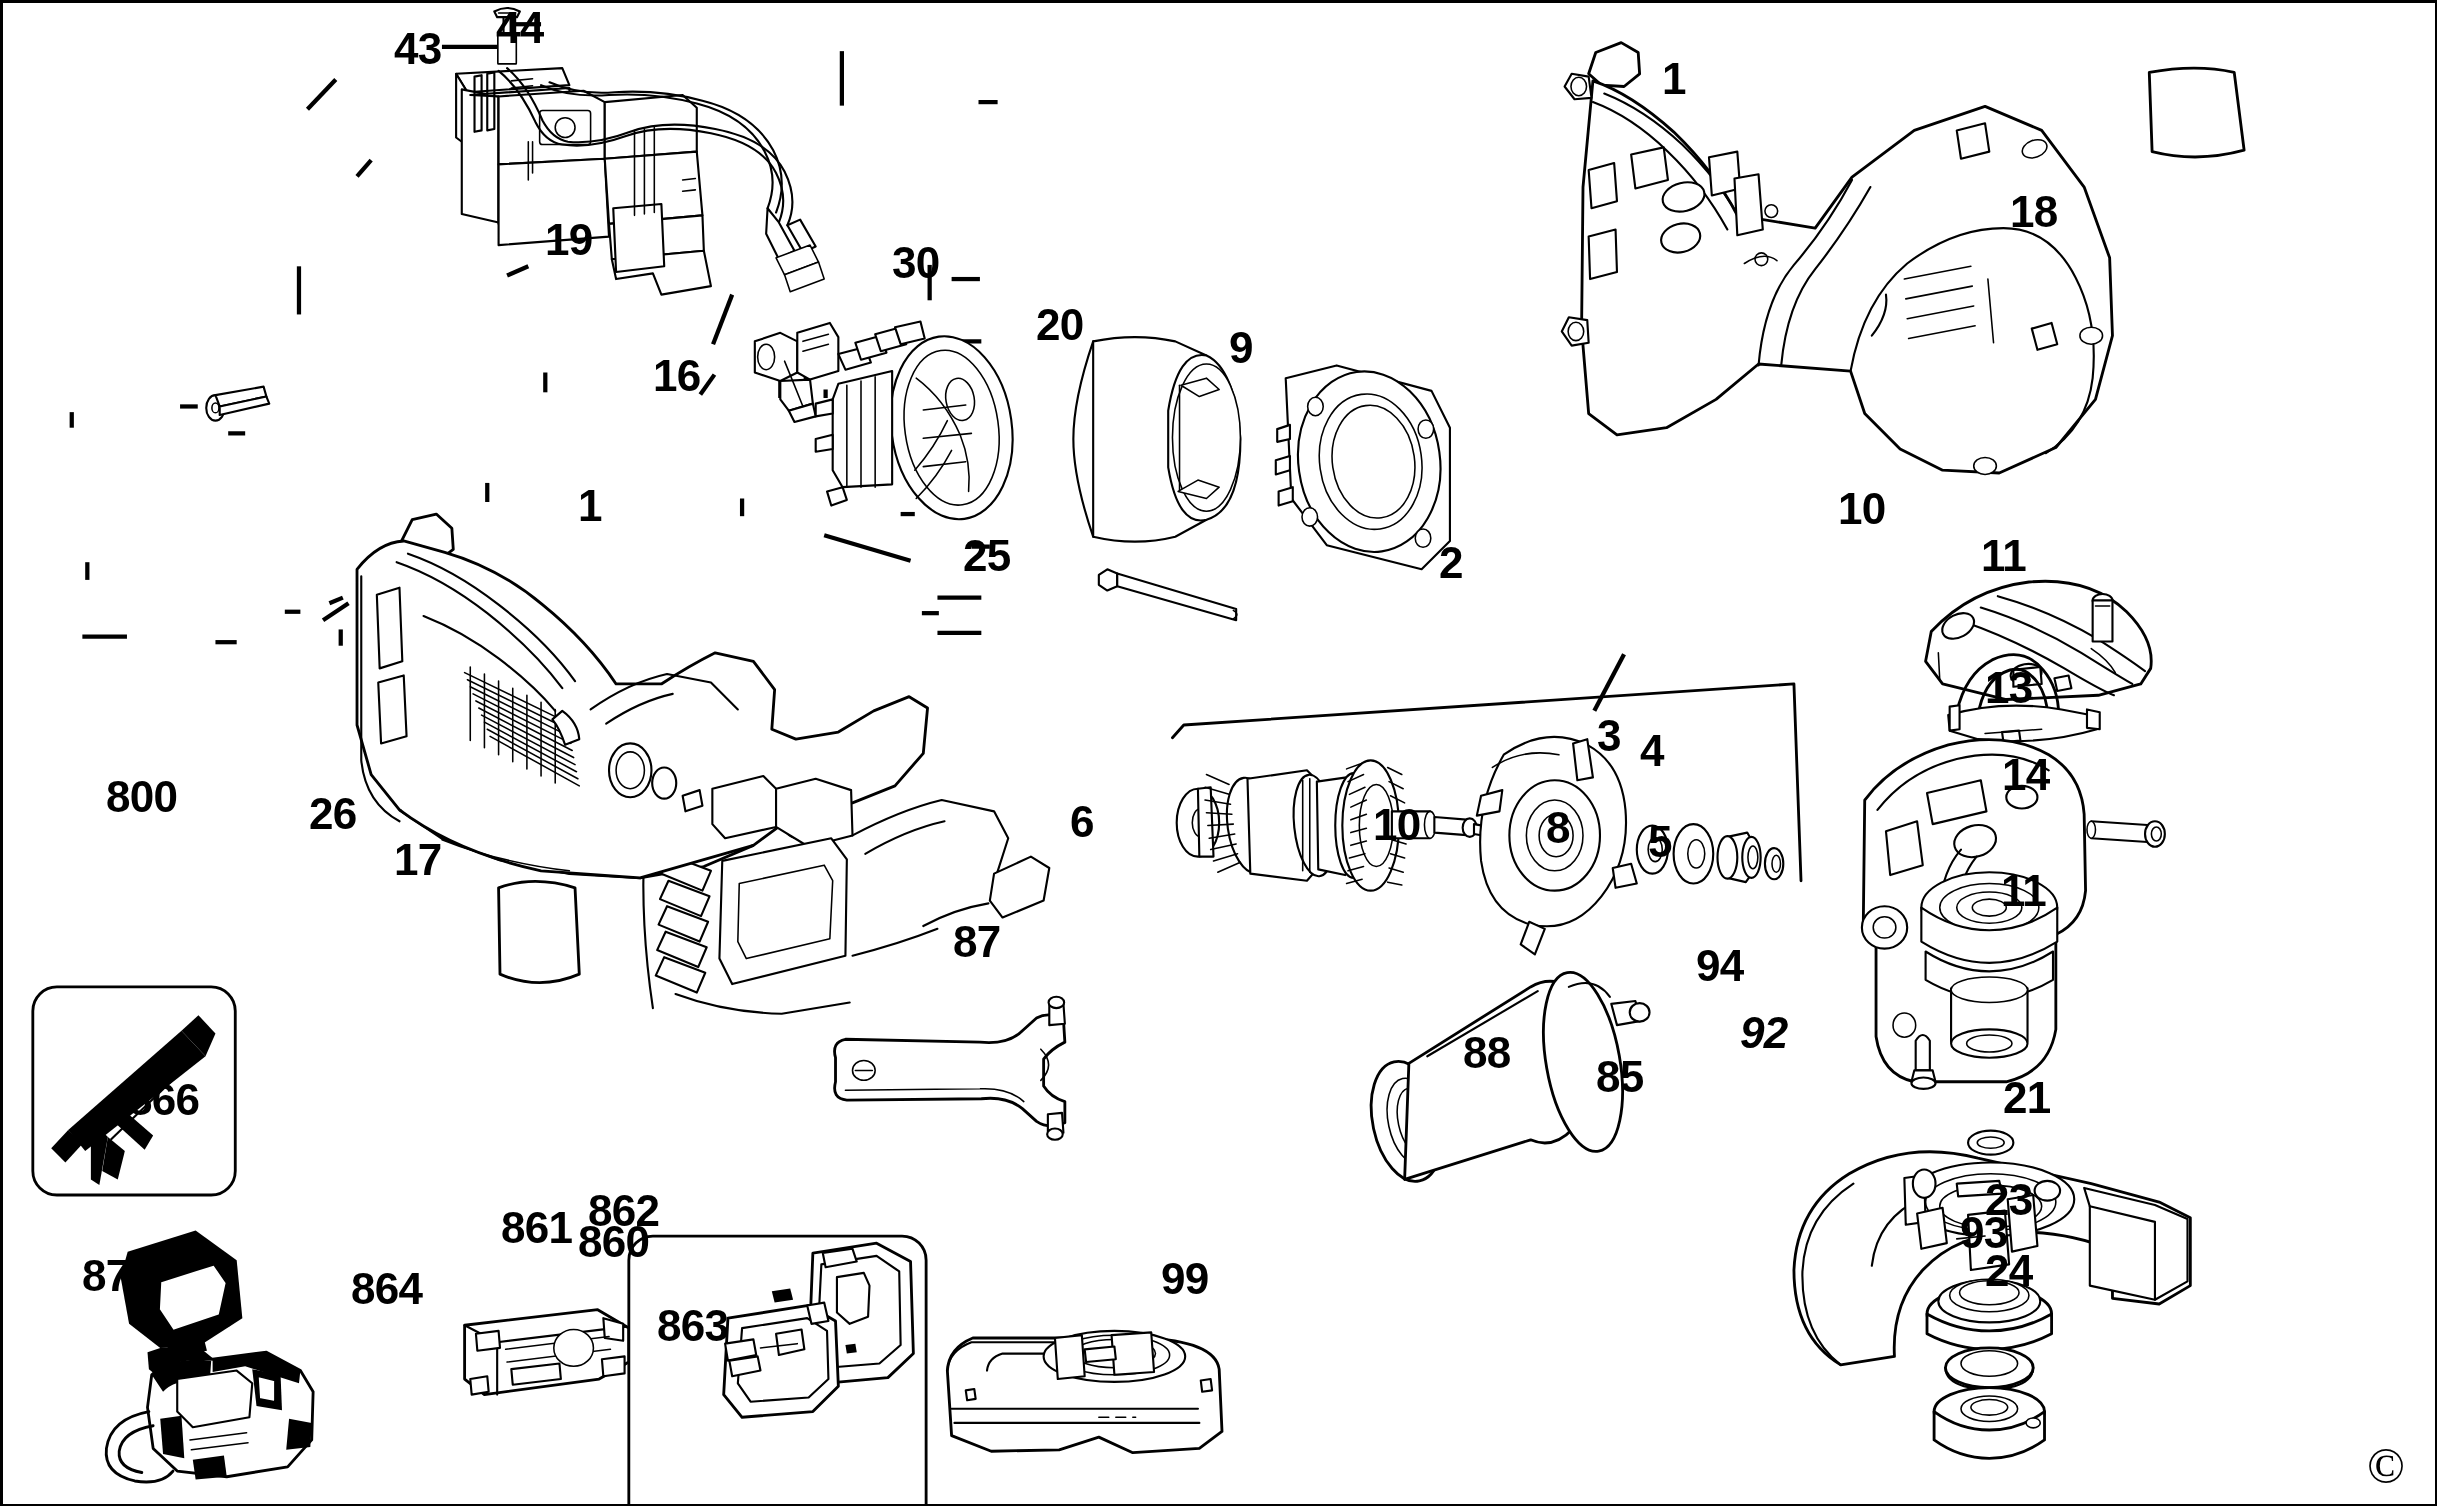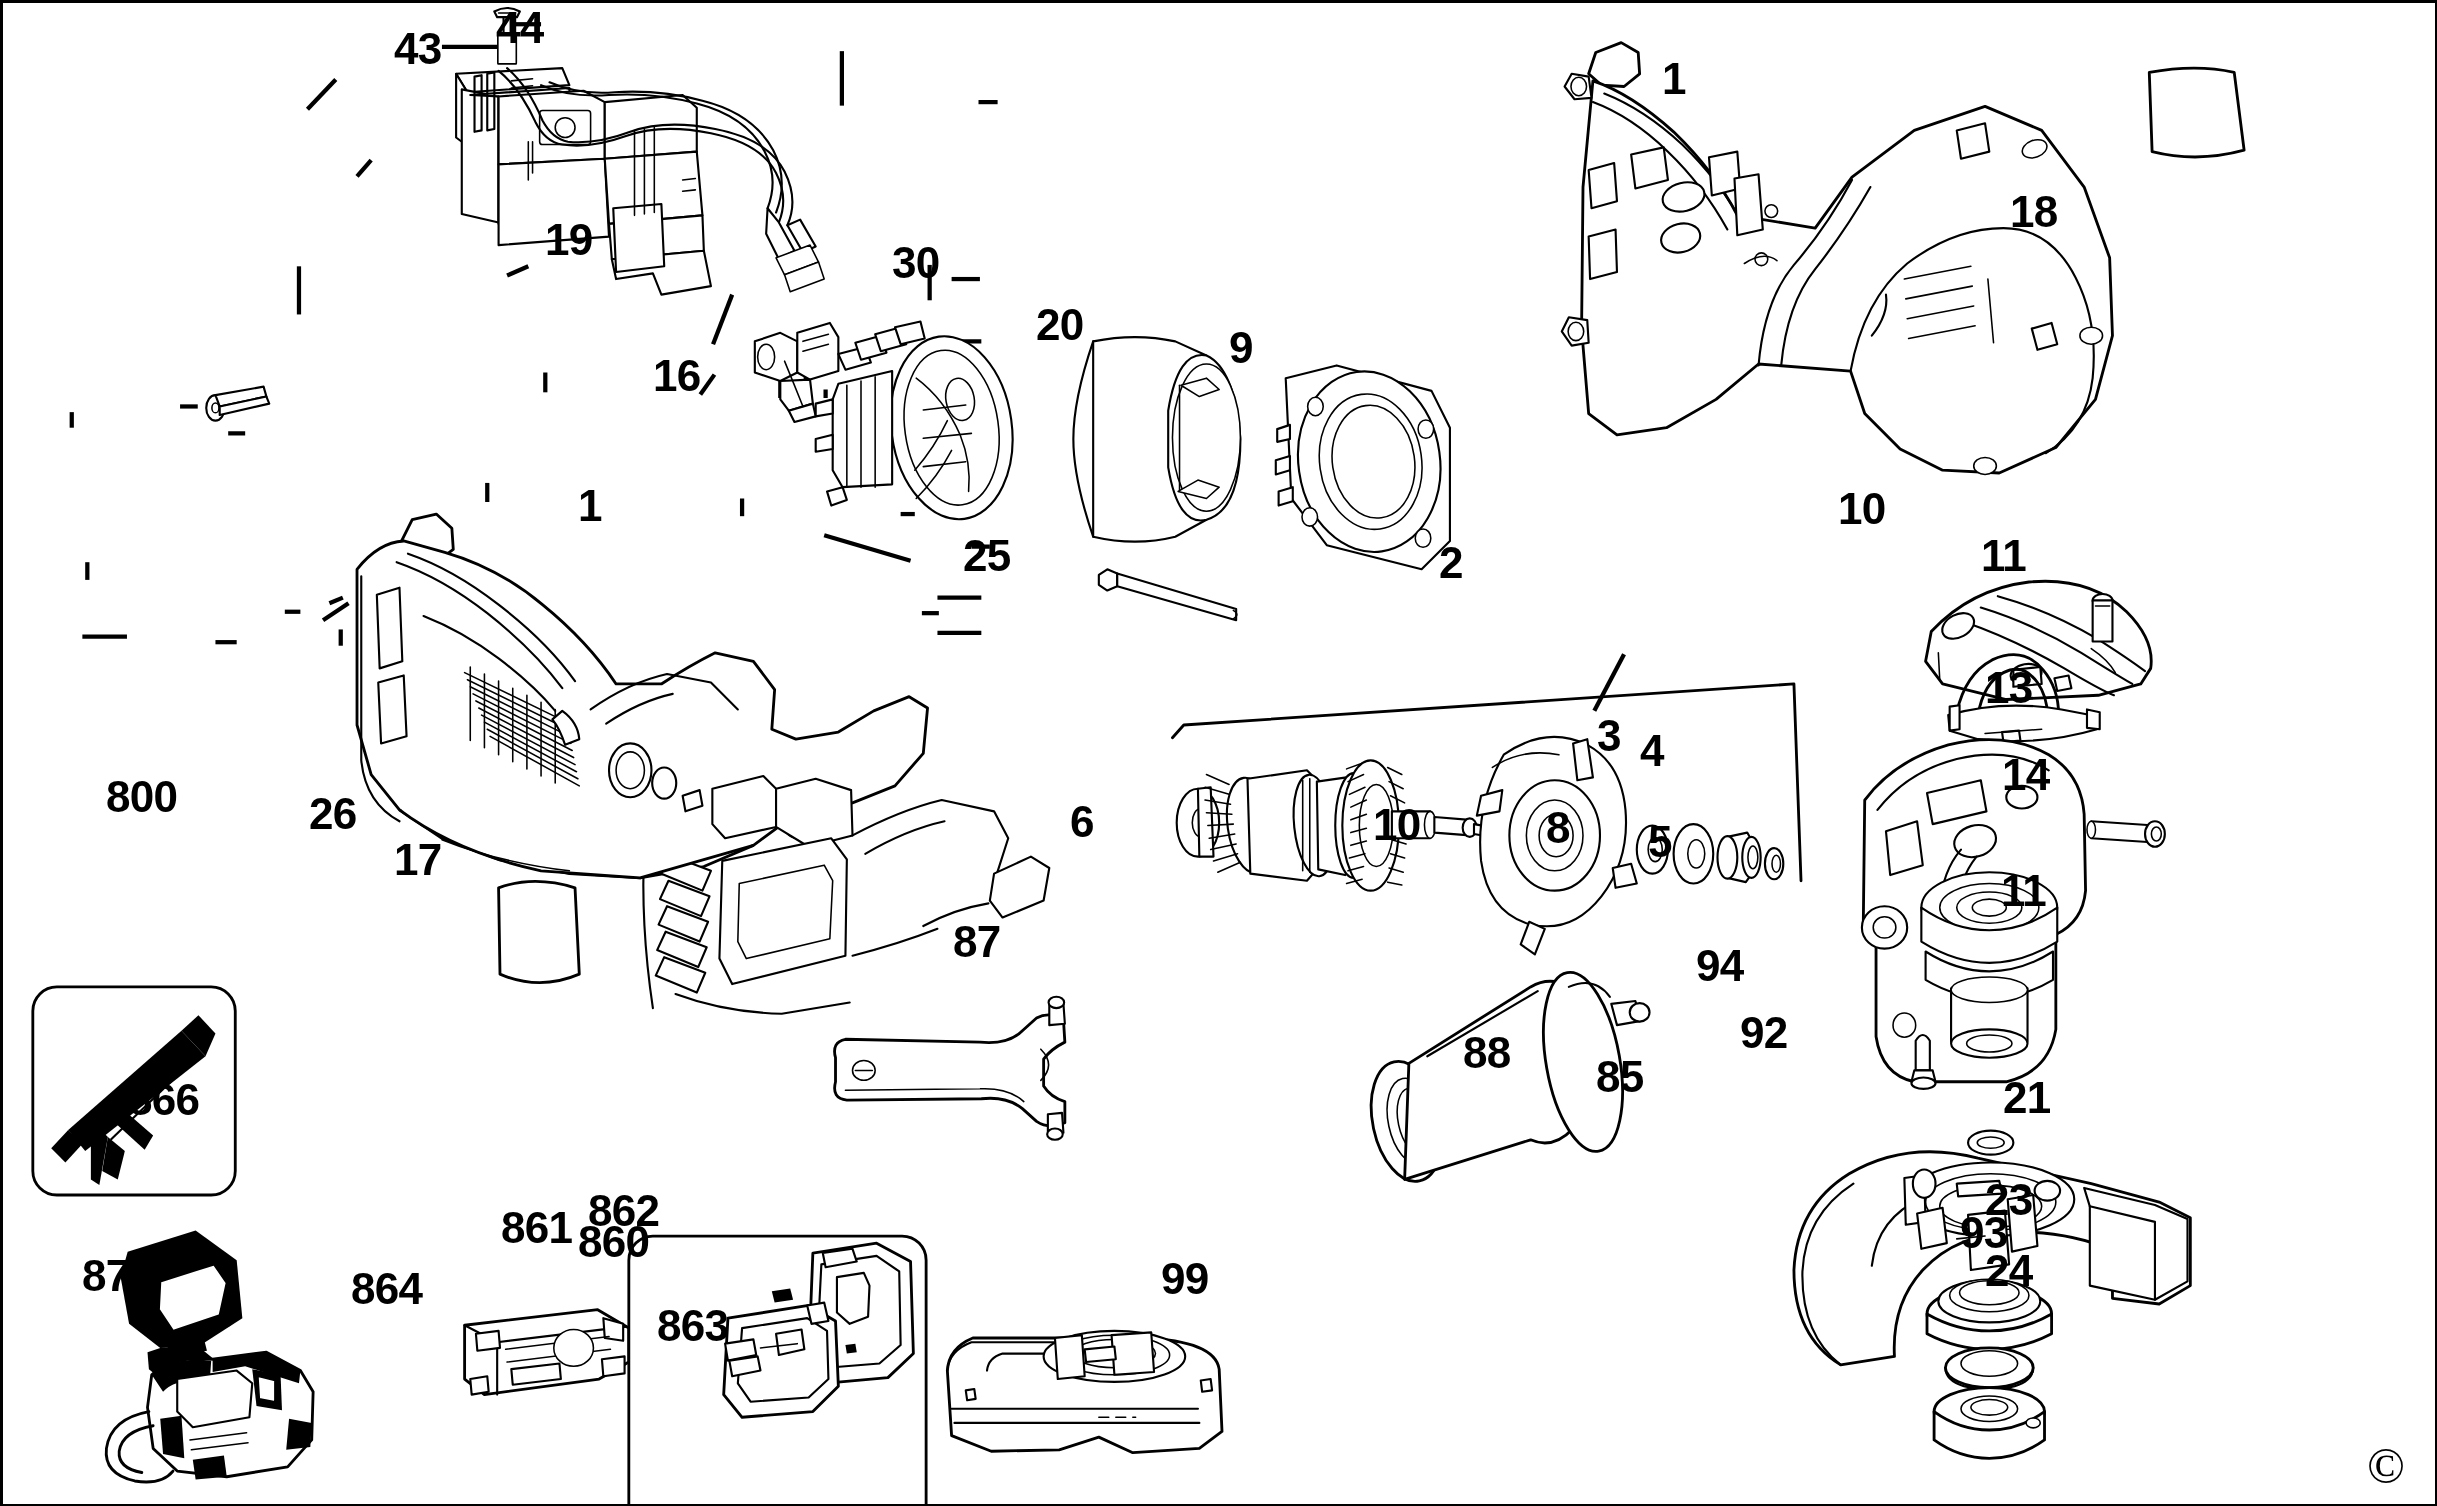--- a/index.html
+++ b/index.html
@@ -606,21 +606,21 @@
   <div class="lbl m" style="left: 1543px; top: 803px;">8</div>
   <div class="lbl m" style="left: 1594px; top: 711px;">3</div>
   <div class="lbl m" style="left: 1637px; top: 726px;">4</div>
   <div class="lbl m" style="left: 1645px; top: 817px;">5</div>
   <div class="lbl m" style="left: 1835px; top: 484px;">10</div>
   <div class="lbl m" style="left: 1978px; top: 531px;">11</div>
   <div class="lbl m" style="left: 1982px; top: 663px;">13</div>
   <div class="lbl m" style="left: 1999px; top: 750px;">14</div>
   <div class="lbl m" style="left: 1998px; top: 866px;">11</div>
   <div class="lbl m" style="left: 1693px; top: 941px;">94</div>
-  <div class="lbl m" style="left: 1737px; top: 1008px;">92</div>
+  <div class="lbl m" style="left: 1737px; top: 1008px; font-style: italic;">92</div>
   <div class="lbl m" style="left: 950px; top: 917px;">87</div>
   <div class="lbl m" style="left: 1460px; top: 1028px;">88</div>
   <div class="lbl m" style="left: 1593px; top: 1052px;">85</div>
   <div class="lbl m" style="left: 2000px; top: 1073px;">21</div>
   <div class="lbl m" style="left: 1982px; top: 1175px;">23</div>
   <div class="lbl m" style="left: 1957px; top: 1208px;">93</div>
   <div class="lbl m" style="left: 1982px; top: 1246px;">24</div>
   <div class="lbl m" style="left: 125px; top: 1075px;">866</div>
   <div class="lbl m" style="left: 79px; top: 1251px;">871</div>
   <div class="lbl m" style="left: 348px; top: 1264px;">864</div>

